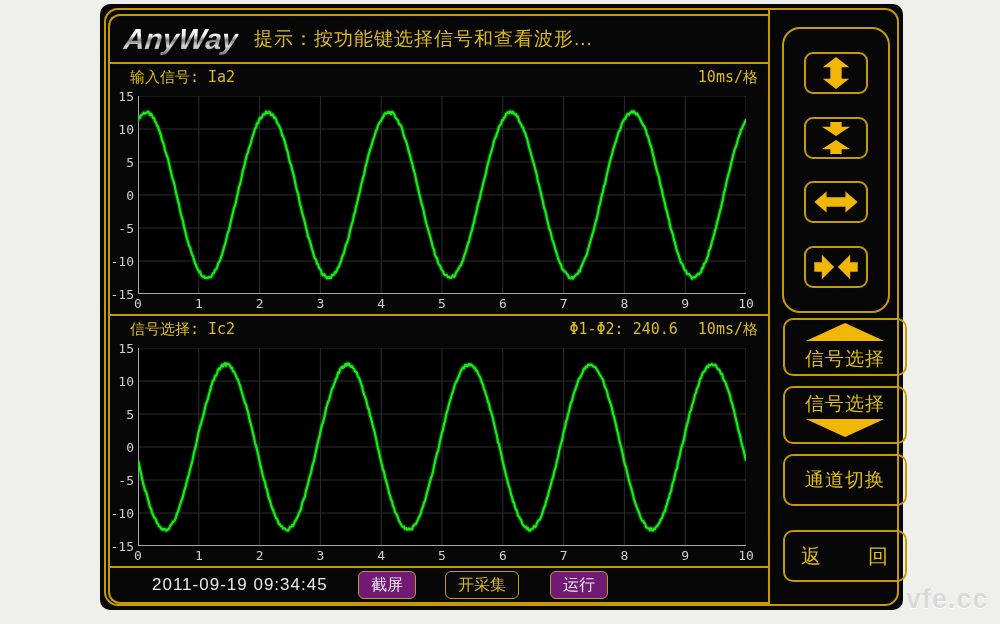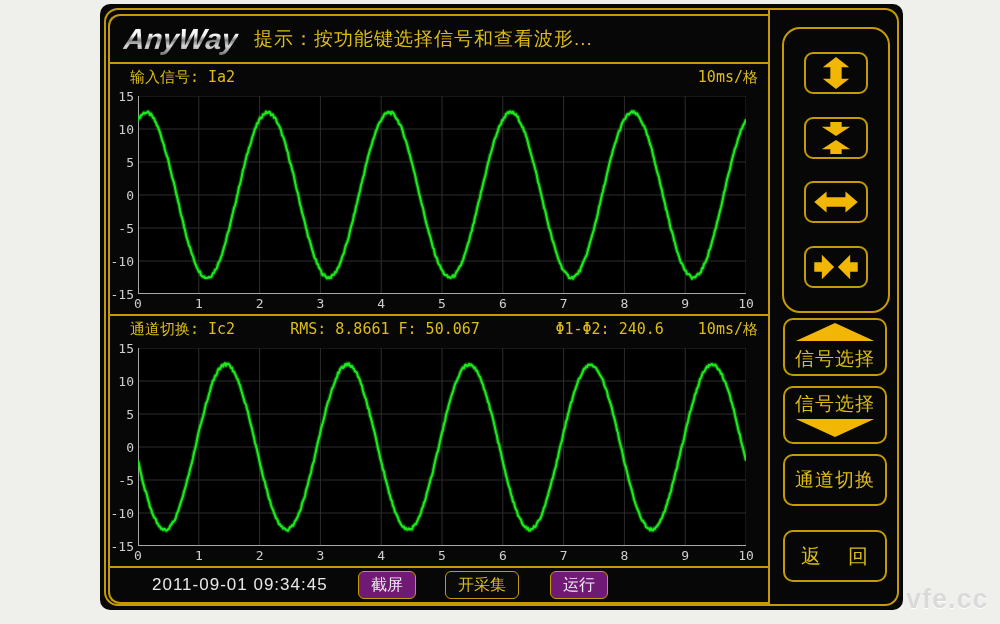--- a/index.html
+++ b/index.html
@@ -38,21 +38,21 @@
   
   .chart-section{border-bottom:2px solid var(--gold,#c49b05);}
   .info-row{
     height:28px;padding:4px 8px 0 20px;display:flex;align-items:flex-start;
     color:var(--yellow,#ddbc17);
     font-family:"DejaVu Sans Mono","Liberation Mono",monospace;
     font-size:15px;white-space:pre;
   }
   .info-row .rms{margin-left:55px;}
   .info-row .spacer{flex:1;}
-  .info-row .phase{margin-right:34px;}
+  .info-row .phase{margin-right:20px;}
   .info-row .timebase{margin-right:2px;}
   .plot-row{display:flex;height:198px;}
   .ylabels{
     position:relative;width:28px;min-width:28px;
     font-family:"DejaVu Sans Mono","Liberation Mono",monospace;
     font-size:13px;color:#cfcfcf;
   }
   .ylabels span{position:absolute;right:4px;transform:translateY(-50%);}
   svg.plot{width:608px;height:198px;display:block;background:#000;}
   .xlabels-row{height:20px;position:relative;margin-left:28px;width:608px;
@@ -83,21 +83,21 @@
     display:flex;flex-direction:column;align-items:center;justify-content:space-evenly;
   }
   .icon-btn{
     width:64px;height:42px;background:transparent;
     border:2px solid var(--gold,#c49b05);border-radius:9px;
     display:flex;align-items:center;justify-content:center;
     color:var(--icon-gold,#f2b705);cursor:pointer;padding:0;
   }
   .icon-btn svg{display:block;}
   .side-btn{
-    position:absolute;left:13px;width:104px;
+    position:absolute;left:13px;width:124px;
     background:transparent;border:2px solid var(--gold,#c49b05);border-radius:10px;
     display:flex;flex-direction:column;align-items:center;justify-content:center;
     color:var(--yellow,#ddbc17);cursor:pointer;box-sizing:border-box;gap:2px;
     font-family:"Liberation Sans","DejaVu Sans",sans-serif;
   }
   .side-btn .lbl{font-size:19px;letter-spacing:1px;}
   .tri{color:var(--icon-gold,#f2b705);display:block;}
   .btn-signal-up{top:314px;height:58px;}
   .btn-signal-down{top:382px;height:58px;}
   .btn-channel{top:450px;height:52px;}
@@ -175,22 +175,21 @@
           <span style="left: 60%;">6</span>
           <span style="left: 70%;">7</span>
           <span style="left: 80%;">8</span>
           <span style="left: 90%;">9</span>
           <span style="left: 100%;">10</span>
         </div>
     </section>
 
     <section class="chart-section">
       <div class="info-row">
-        <span>通道切换: Ic2</span>
-        <span class="rms">RMS: 8.8661 F: 50.067</span>
+        <span>信号选择: Ic2</span>
         <span class="spacer"></span>
         <span class="phase">Φ1-Φ2: 240.6</span>
         <span class="timebase">10ms/格</span>
       </div>
       <div class="plot-row">
         <div class="ylabels">
             <span style="top: 0%;">15</span>
             <span style="top: 16.6667%;">10</span>
             <span style="top: 33.3333%;">5</span>
             <span style="top: 50%;">0</span>
@@ -232,21 +231,21 @@
           <span style="left: 50%;">5</span>
           <span style="left: 60%;">6</span>
           <span style="left: 70%;">7</span>
           <span style="left: 80%;">8</span>
           <span style="left: 90%;">9</span>
           <span style="left: 100%;">10</span>
         </div>
     </section>
 
     <div class="bottom-bar">
-      <span class="timestamp">2011-09-01 09:34:45</span>
+      <span class="timestamp">2011-09-19 09:34:45</span>
       <button class="bar-btn btn-gray" style="left:248px">截屏</button>
       <button class="bar-btn btn-dark" style="left:335px">开采集</button>
       <button class="bar-btn btn-gray" style="left:440px">运行</button>
     </div>
   </div>
 
   <div class="v-divider"></div>
 
   <div class="sidebar">
     <div class="icon-group">

